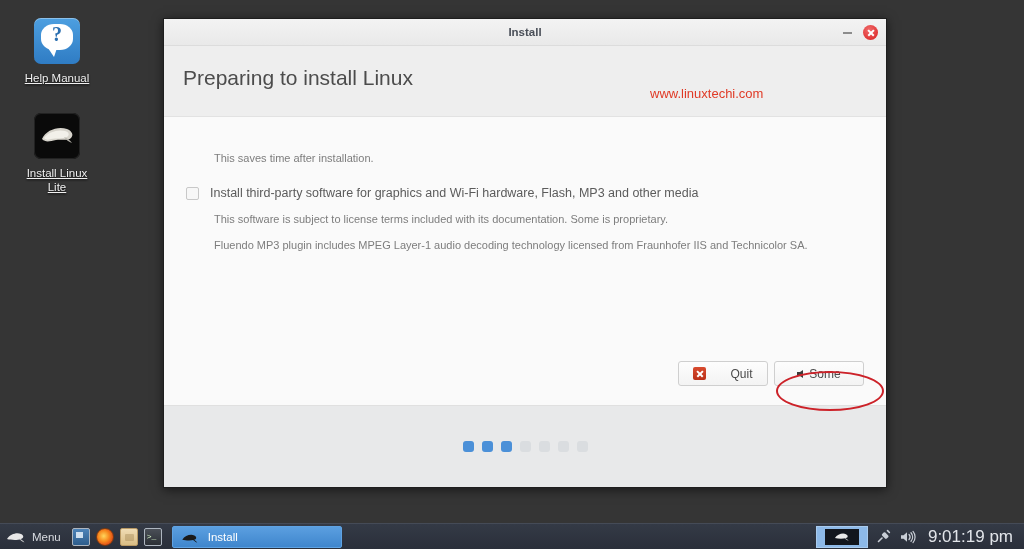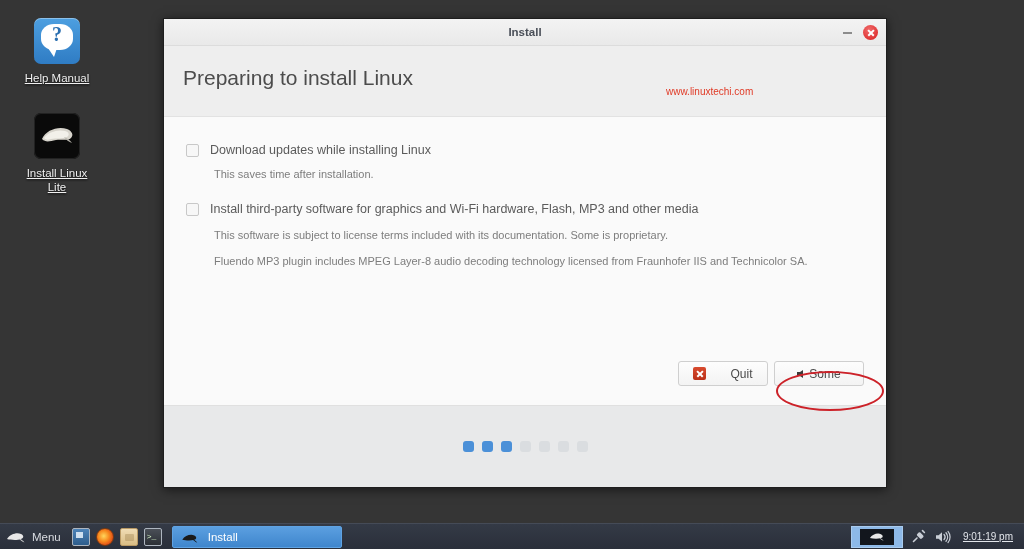--- a/index.html
+++ b/index.html
@@ -160,23 +160,23 @@
   .page-heading {
     position: absolute;
     left: 19px;
     top: 20px;
     font-size: 21px;
     color: #4c4c4c;
     font-weight: normal;
   }
   .watermark {
     position: absolute;
-    left: 502px;
+    left: 486px;
     top: 40px;
-    font-size: 10px;
+    font-size: 13px;
     color: #e03a26;
   }
 
   
   .content {
     flex: 1 1 auto;
     background: #fafafa;
     position: relative;
     padding: 25px 22px 0 22px;
   }
@@ -421,23 +421,22 @@
 
   .tray {
     display: flex;
     align-items: center;
     gap: 9px;
     padding-right: 11px;
   }
   .tray-ico { cursor: pointer; display: flex; align-items: center; }
   .clock {
     color: #e2e5ea;
-    font-size: 10px;
+    font-size: 17px;
     padding-left: 2px;
-    text-decoration: underline;
   }
 </style>
 </head>
 <body>
 
 <div id="desktop">
 
   <div class="desktop-icon" style="left:5px; top:18px;">
     <div class="ico-box ico-help">
       <div class="bubble"></div>
@@ -473,34 +472,30 @@
   </div>
 
   <div class="header-band">
     <div class="page-heading">Preparing to install Linux</div>
     <div class="watermark">www.linuxtechi.com</div>
   </div>
 
   <div class="content">
 
     <div class="opt-group">
-      <div class="opt-row">
-        <div class="chk"></div>
-        <div class="opt-label">Download updates while installing Linux</div>
-      </div>
       <div class="opt-note">This saves time after installation.</div>
     </div>
 
     <div class="opt-group second">
       <div class="opt-row">
         <div class="chk"></div>
         <div class="opt-label">Install third-party software for graphics and Wi-Fi hardware, Flash, MP3 and other media</div>
       </div>
       <div class="opt-note">This software is subject to license terms included with its documentation. Some is proprietary.</div>
-      <div class="opt-note">Fluendo MP3 plugin includes MPEG Layer-8 audio decoding technology licensed from Fraunhofer IIS and Technicolor SA.</div>
+      <div class="opt-note">Fluendo MP3 plugin includes MPEG Layer-1 audio decoding technology licensed from Fraunhofer IIS and Technicolor SA.</div>
     </div>
 
     <div class="btn-row">
       <div class="ubtn quit">
         <span class="quit-ico"></span>
         <span>Quit</span>
       </div>
       <div class="ubtn back">
         <span class="back-arrow"></span>
         <span>Some</span>

